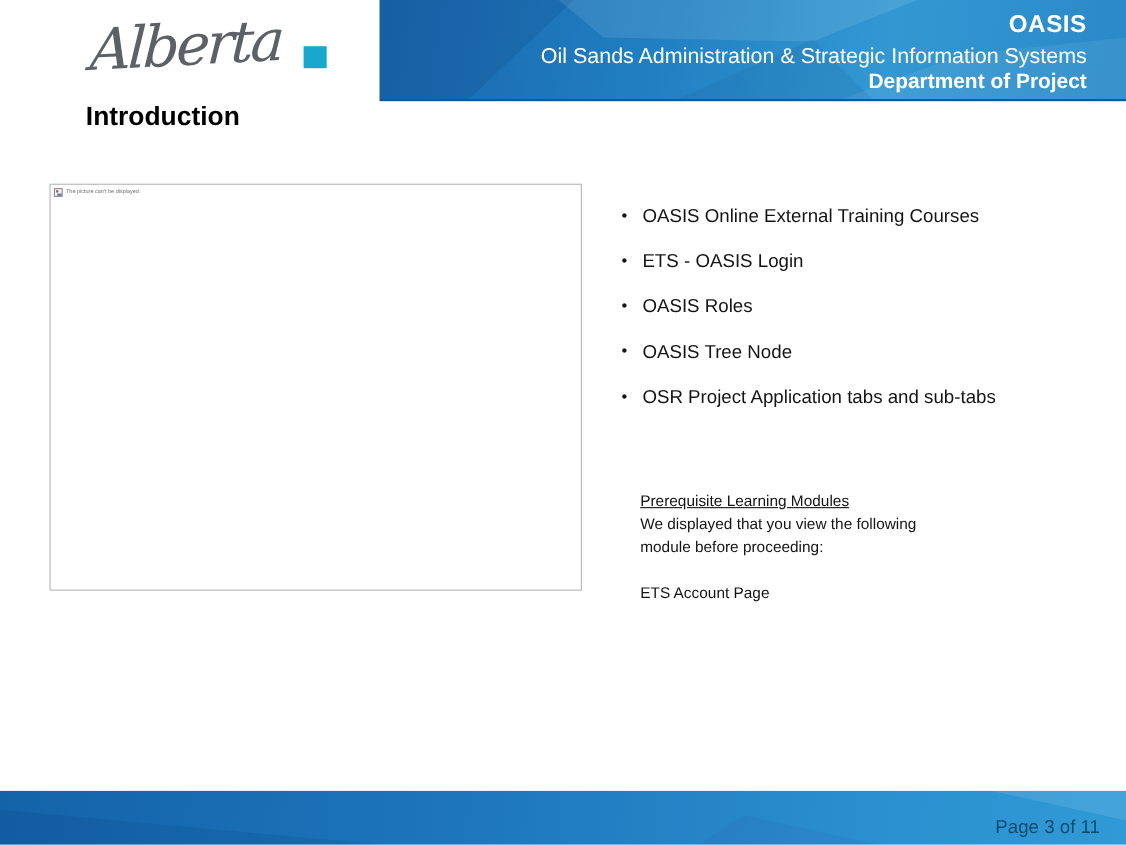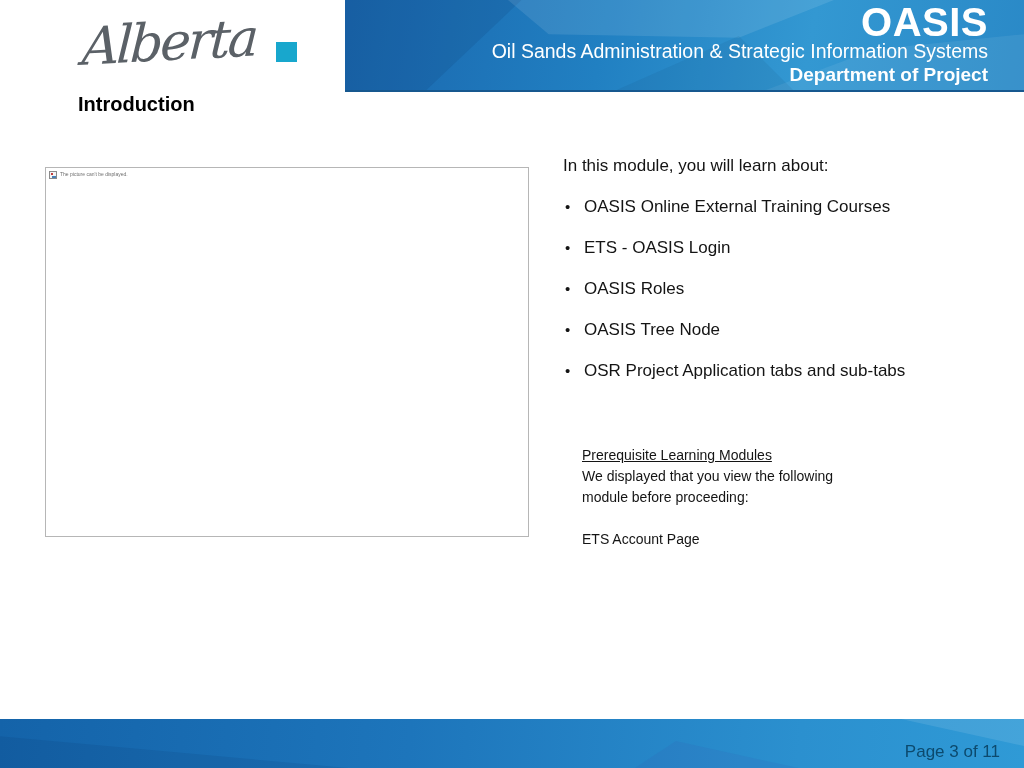--- a/index.html
+++ b/index.html
@@ -57,28 +57,28 @@
   .banner .facet4 {
     position: absolute; inset: 0;
     background: rgba(10, 45, 95, 0.08);
     clip-path: polygon(40% 100%, 58% 40%, 66% 100%);
   }
   .banner-text {
     position: absolute; right: 36px; top: 5px;
     display: flex; flex-direction: column; align-items: flex-end;
     color: #ffffff; text-align: right; z-index: 2;
   }
-  .banner-title { font-size: 40px; font-weight: bold; line-height: 34px; letter-spacing: 0.5px; }
+  .banner-title { font-size: 22px; font-weight: bold; line-height: 34px; letter-spacing: 0.5px; }
   .banner-subtitle { font-size: 19.5px; font-weight: normal; line-height: 24px; }
   .banner-dept { font-size: 19px; font-weight: bold; line-height: 24px; }
 
   
   .page-title {
     position: absolute; left: 78px; top: 93px;
-    font-size: 20px; font-weight: bold; color: #000000;
+    font-size: 24px; font-weight: bold; color: #000000;
   }
 
   
   .image-placeholder {
     position: absolute; left: 45px; top: 167px;
     width: 484px; height: 370px;
     background: #ffffff;
     border: 1px solid #b6b6b6;
   }
   .ph-inner { position: absolute; left: 3px; top: 3px; display: flex; align-items: flex-start; gap: 3px; }
@@ -96,21 +96,21 @@
     width: 4px; height: 2px; background: #4a7fb5;
   }
   .ph-text { font-size: 5px; line-height: 7px; color: #6f6f6f; }
 
   
   .intro-line {
     position: absolute; left: 563px; top: 156px;
     font-size: 17px; color: #141414;
   }
   .bullet-list {
-    position: absolute; left: 563px; top: 198px;
+    position: absolute; left: 563px; top: 188px;
     list-style: none; width: 440px;
   }
   .bullet-list li {
     position: relative;
     padding-left: 21px;
     font-size: 17px; color: #141414;
     line-height: 17px;
     margin-bottom: 24px;
   }
   .bullet-list li::before {
@@ -177,21 +177,20 @@
 
   <div class="page-title">Introduction</div>
 
   <div class="image-placeholder">
     <div class="ph-inner">
       <span class="broken-image-icon"></span>
       <span class="ph-text">The picture can't be displayed.</span>
     </div>
   </div>
 
-  <div class="intro-line">In this module, you will learn about:</div>
 
   <ul class="bullet-list">
     <li>OASIS Online External Training Courses</li>
     <li>ETS - OASIS Login</li>
     <li>OASIS Roles</li>
     <li>OASIS Tree Node</li>
     <li>OSR Project Application tabs and sub-tabs</li>
   </ul>
 
   <div class="prereq-block">

